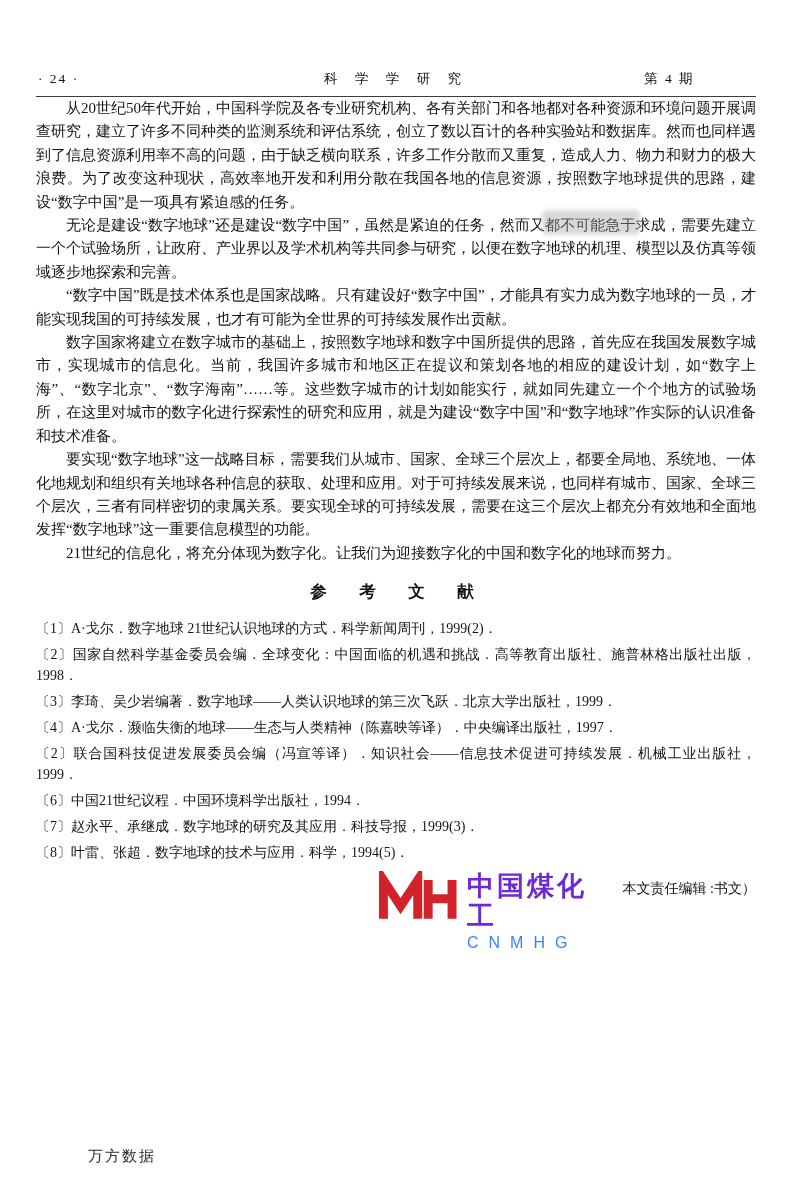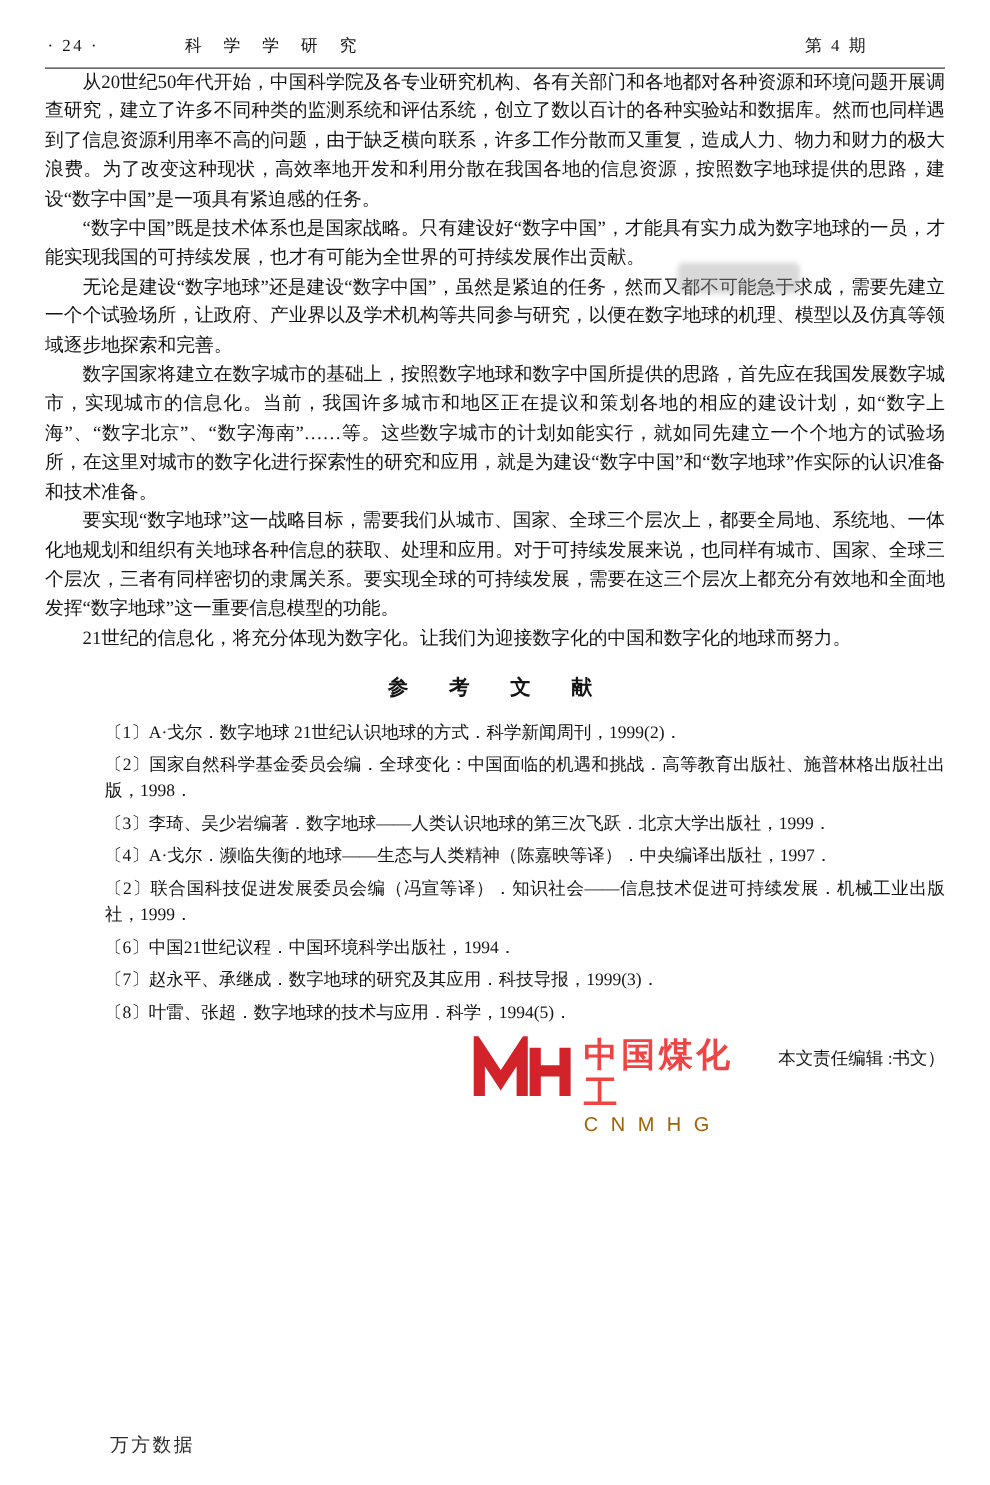--- a/index.html
+++ b/index.html
@@ -7,33 +7,34 @@
   .page {
     width:792px; height:1188px; margin:0 auto; background:#ffffff;
     position:relative; color:#141414; overflow:hidden;
     font-family:"Liberation Serif","DejaVu Serif",serif;
     padding:26px 36px 0 36px;
   }
   .page-header {
     display:flex; align-items:baseline;
     font-size:13.5px; padding:2px 2px 8px 2px;
     border-bottom:1.4px solid #3c3c3c;
+    margin-top:42px;
   }
   .page-header .ph-left  { width:110px; letter-spacing:2px; }
-  .page-header .ph-center{ flex:1; letter-spacing:7px; }
+  .page-header .ph-center{ flex:1; text-align:center; letter-spacing:7px; }
   .page-header .ph-right { width:110px; text-align:left; letter-spacing:2px; }
 
   .body-text { font-size:15px; line-height:23.4px; text-align:justify; }
   .body-text p { text-indent:2em; }
 
   .refs-heading {
     text-align:center; font-weight:bold; font-size:16.5px;
     letter-spacing:8px; margin:16px 0 15px 0;
   }
-  .refs { font-size:14px; line-height:21px;margin-left:48px; }
+  .refs { font-size:14px; line-height:21px; }
   .refs .ref { margin-bottom:5px; text-align:justify; }
 
   .logo-row { margin-top:8px; margin-left:340px; display:flex; align-items:flex-start; gap:9px; }
   .logo-mark { width:82px; height:54px; flex:0 0 auto; }
   .logo-text .logo-cn {
     font-size:27px; font-weight:bold; letter-spacing:3px; line-height:30px;
     font-family:"Liberation Sans","DejaVu Sans",sans-serif;
   }
   .logo-text .logo-en {
     font-size:16px; letter-spacing:10px; margin-top:3px;
@@ -61,22 +62,22 @@
   <div class="page-header">
     <span class="ph-left">· 24 ·</span>
     <span class="ph-center">科 学 学 研 究</span>
     <span class="ph-right">第 4 期</span>
   </div>
 
   <div class="scan-smudge"></div>
 
   <div class="body-text">
     <p>从20世纪50年代开始，中国科学院及各专业研究机构、各有关部门和各地都对各种资源和环境问题开展调查研究，建立了许多不同种类的监测系统和评估系统，创立了数以百计的各种实验站和数据库。然而也同样遇到了信息资源利用率不高的问题，由于缺乏横向联系，许多工作分散而又重复，造成人力、物力和财力的极大浪费。为了改变这种现状，高效率地开发和利用分散在我国各地的信息资源，按照数字地球提供的思路，建设“数字中国”是一项具有紧迫感的任务。</p>
+    <p>无论是建设“数字地球”还是建设“数字中国”，虽然是紧迫的任务，然而又都不可能急于求成，需要先建立一个个试验场所，让政府、产业界以及学术机构等共同参与研究，以便在数字地球的机理、模型以及仿真等领域逐步地探索和完善。</p>
     <p>“数字中国”既是技术体系也是国家战略。只有建设好“数字中国”，才能具有实力成为数字地球的一员，才能实现我国的可持续发展，也才有可能为全世界的可持续发展作出贡献。</p>
-    <p>无论是建设“数字地球”还是建设“数字中国”，虽然是紧迫的任务，然而又都不可能急于求成，需要先建立一个个试验场所，让政府、产业界以及学术机构等共同参与研究，以便在数字地球的机理、模型以及仿真等领域逐步地探索和完善。</p>
     <p>数字国家将建立在数字城市的基础上，按照数字地球和数字中国所提供的思路，首先应在我国发展数字城市，实现城市的信息化。当前，我国许多城市和地区正在提议和策划各地的相应的建设计划，如“数字上海”、“数字北京”、“数字海南”……等。这些数字城市的计划如能实行，就如同先建立一个个地方的试验场所，在这里对城市的数字化进行探索性的研究和应用，就是为建设“数字中国”和“数字地球”作实际的认识准备和技术准备。</p>
     <p>要实现“数字地球”这一战略目标，需要我们从城市、国家、全球三个层次上，都要全局地、系统地、一体化地规划和组织有关地球各种信息的获取、处理和应用。对于可持续发展来说，也同样有城市、国家、全球三个层次，三者有同样密切的隶属关系。要实现全球的可持续发展，需要在这三个层次上都充分有效地和全面地发挥“数字地球”这一重要信息模型的功能。</p>
     <p>21世纪的信息化，将充分体现为数字化。让我们为迎接数字化的中国和数字化的地球而努力。</p>
   </div>
 
   <div class="refs-heading">参　考　文　献</div>
 
   <div class="refs">
     <div class="ref">〔1〕A·戈尔．数字地球 21世纪认识地球的方式．科学新闻周刊，1999(2)．</div>
     <div class="ref">〔2〕国家自然科学基金委员会编．全球变化：中国面临的机遇和挑战．高等教育出版社、施普林格出版社出版，1998．</div>
@@ -87,21 +88,21 @@
     <div class="ref">〔7〕赵永平、承继成．数字地球的研究及其应用．科技导报，1999(3)．</div>
     <div class="ref">〔8〕叶雷、张超．数字地球的技术与应用．科学，1994(5)．</div>
   </div>
 
   <div class="logo-row">
     <svg class="logo-mark" viewBox="0 0 110 70" xmlns="http://www.w3.org/2000/svg" style="color: rgb(210, 35, 42);">
       <path d="M10 63 V11 L33 46 L56 11 V63" fill="none" stroke="currentColor" stroke-width="12"></path>
       <path d="M70 11 V63 M102 11 V63 M70 36 H102" fill="none" stroke="currentColor" stroke-width="12"></path>
     </svg>
     <div class="logo-text">
-      <div class="logo-cn" style="color: #ef4444;">中国煤化工</div>
-      <div class="logo-en" style="color: #a16207;">CNMHG</div>
+      <div class="logo-cn" style="color: #6d28d9;">中国煤化工</div>
+      <div class="logo-en" style="color: #3b82f6;">CNMHG</div>
     </div>
     <div class="editor-note">本文责任编辑 :书文）</div>
   </div>
 
   <div class="footer-watermark">万方数据</div>
 
 </div>
 
 </body></html>

